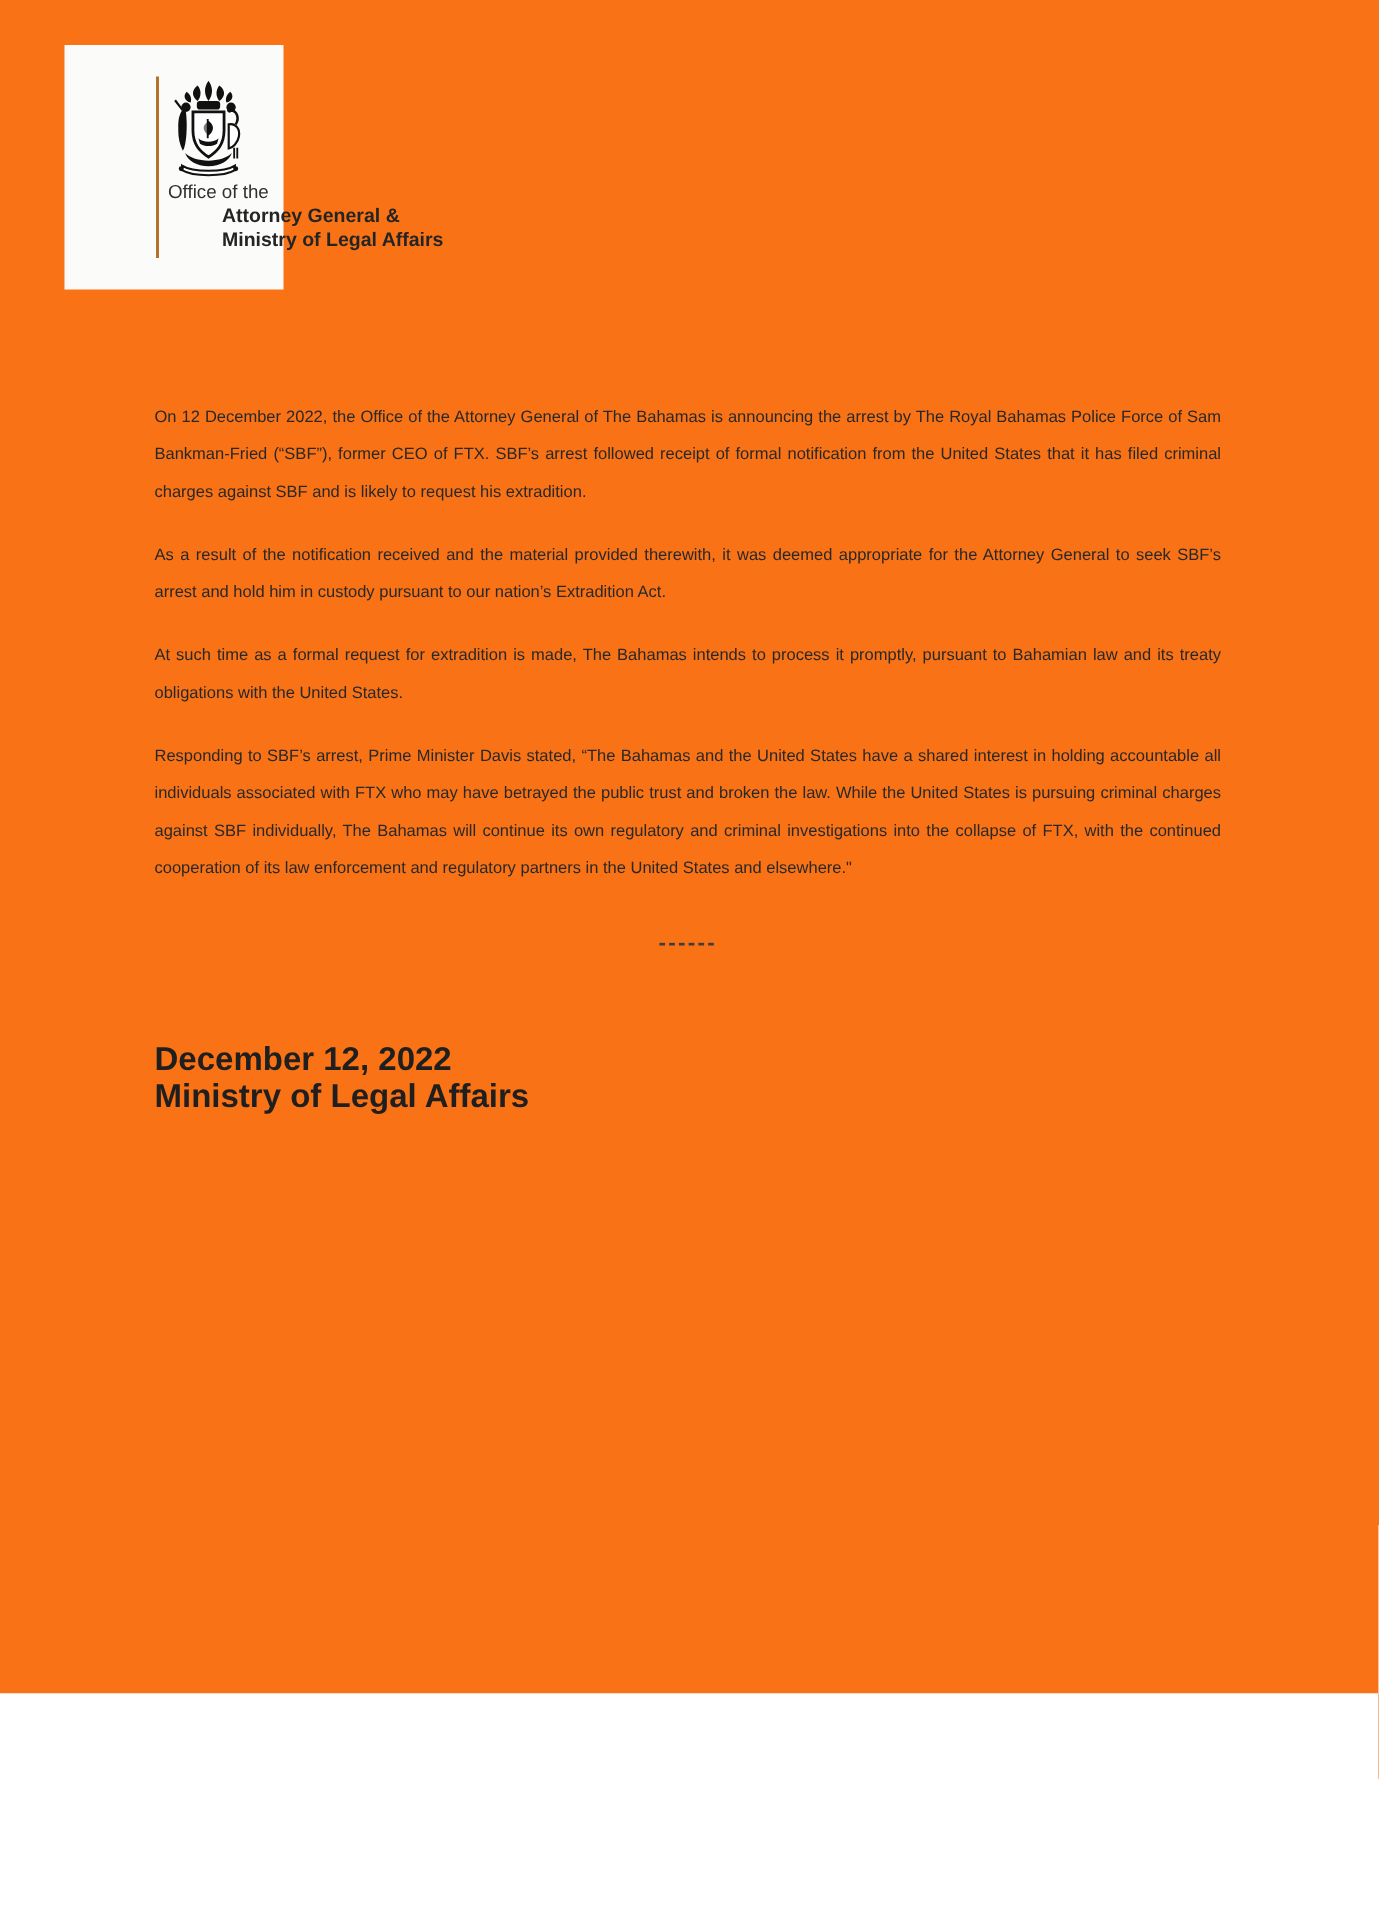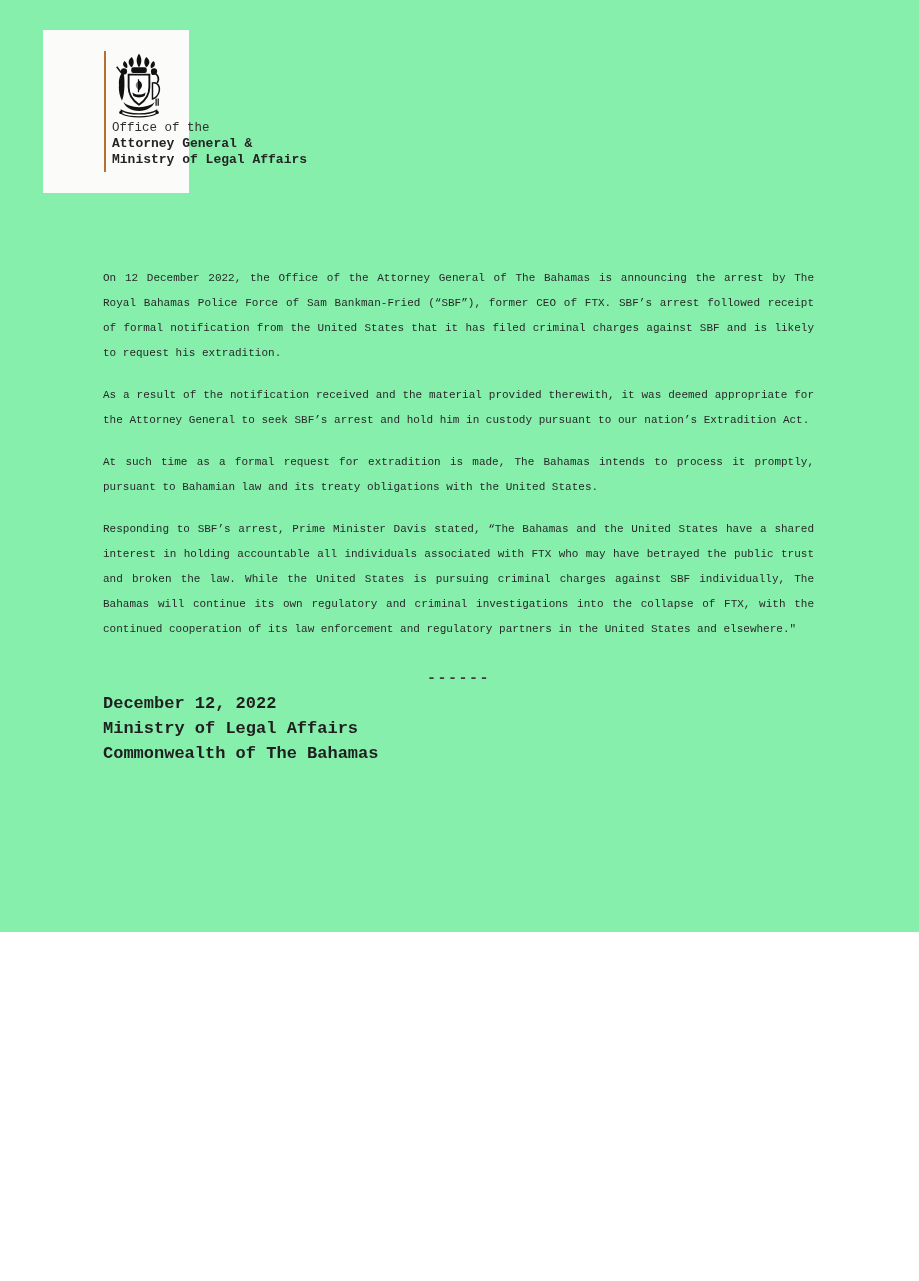--- a/index.html
+++ b/index.html
@@ -3,23 +3,23 @@
 <meta charset="utf-8">
 <style>
   html, body {
     margin: 0;
     padding: 0;
     background: #ffffff;
   }
   .page {
     position: relative;
     width: 919px;
-    height: 932px;
-    background: #86efac;
-    font-family: Liberation Mono, monospace;
+    height: 1129px;
+    background: #f97316;
+    font-family: Liberation Sans, sans-serif;
     color: #262626;
     overflow: hidden;
   }
 
   
   .letterhead {
     position: absolute;
     left: 43px;
     top: 30px;
     width: 146px;
@@ -50,20 +50,21 @@
   .org-l1 {
     font-size: 12.5px;
     line-height: 15px;
     color: #303030;
   }
   .org-l2, .org-l3 {
     font-size: 13px;
     font-weight: bold;
     line-height: 15.5px;
     color: #242424;
+    margin-left: 36px;
   }
 
   
   .content {
     position: absolute;
     left: 103px;
     top: 266px;
     width: 711px;
   }
   .title {
@@ -85,21 +86,22 @@
   .separator {
     margin: 24px 0 0 0;
     text-align: center;
     font-size: 15px;
     font-weight: bold;
     letter-spacing: 1.5px;
     line-height: 25px;
     color: #3d3d3d;
   }
   .signature {
-    font-size: 17px;
+    margin-top: 52px;
+    font-size: 22px;
     font-weight: bold;
     line-height: 25px;
     color: #1f1f1f;
   }
 </style>
 </head>
 <body>
 
 <div class="page">
 
@@ -155,17 +157,16 @@
     <p>On 12 December 2022, the Office of the Attorney General of The Bahamas is announcing the arrest by The Royal Bahamas Police Force of Sam Bankman-Fried (“SBF”), former CEO of FTX. SBF’s arrest followed receipt of formal notification from the United States that it has filed criminal charges against SBF and is likely to request his extradition.</p>
     <p>As a result of the notification received and the material provided therewith, it was deemed appropriate for the Attorney General to seek SBF’s arrest and hold him in custody pursuant to our nation’s Extradition Act.</p>
     <p>At such time as a formal request for extradition is made, The Bahamas intends to process it promptly, pursuant to Bahamian law and its treaty obligations with the United States.</p>
     <p>Responding to SBF’s arrest, Prime Minister Davis stated, “The Bahamas and the United States have a shared interest in holding accountable all individuals associated with FTX who may have betrayed the public trust and broken the law.  While the United States is pursuing criminal charges against SBF individually, The Bahamas will continue its own regulatory and criminal investigations into the collapse of FTX, with the continued cooperation of its law enforcement and regulatory partners in the United States and elsewhere."</p>
 
     <div class="separator">------</div>
 
     <div class="signature">
       <div>December 12, 2022</div>
       <div>Ministry of Legal Affairs</div>
-      <div>Commonwealth of The Bahamas</div>
     </div>
   </main>
 
 </div>
 
 </body></html>

